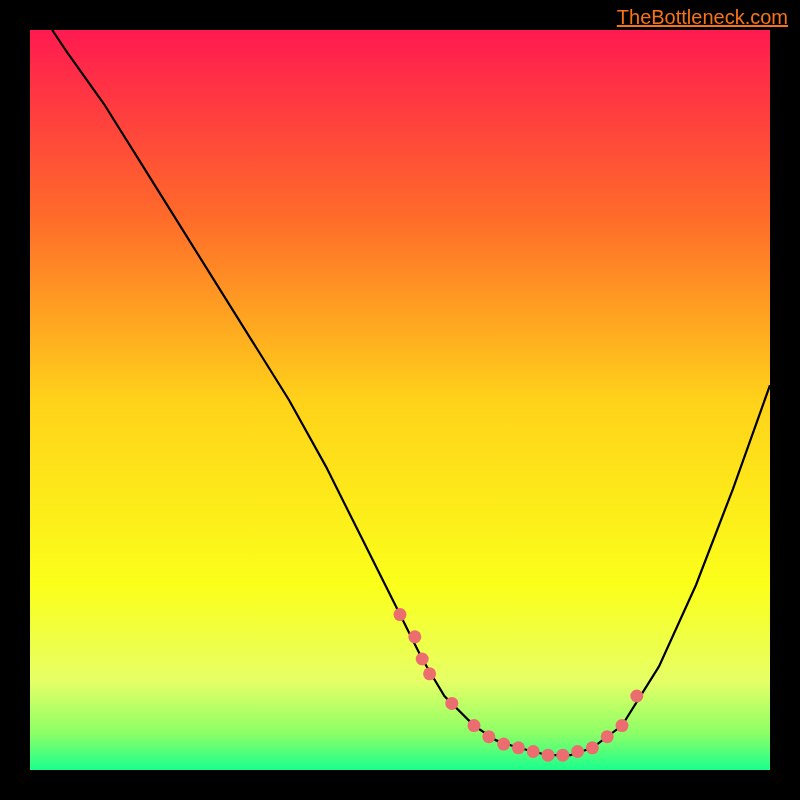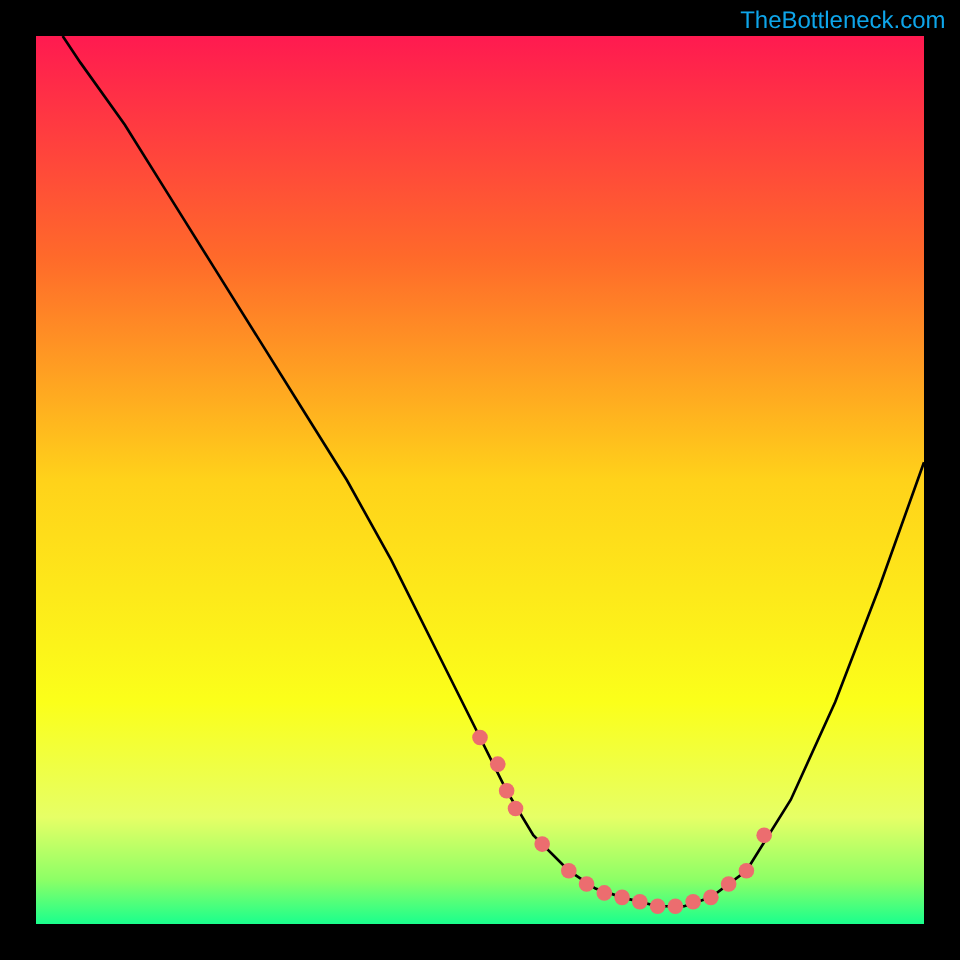--- a/index.html
+++ b/index.html
@@ -14,24 +14,25 @@
   .container {
     position: relative;
     width: 800px;
     height: 800px;
     background: #000;
   }
   .watermark {
     position: absolute;
     top: 6px;
     right: 12px;
-    color: #0ea5e9;
+    color: #f97316;
     font-size: 20px;
     font-weight: 500;
     z-index: 10;
+    text-decoration: underline;
   }
   .plot-area {
     position: absolute;
     left: 30px;
     top: 30px;
     width: 740px;
     height: 740px;
   }
   svg {
     display: block;

